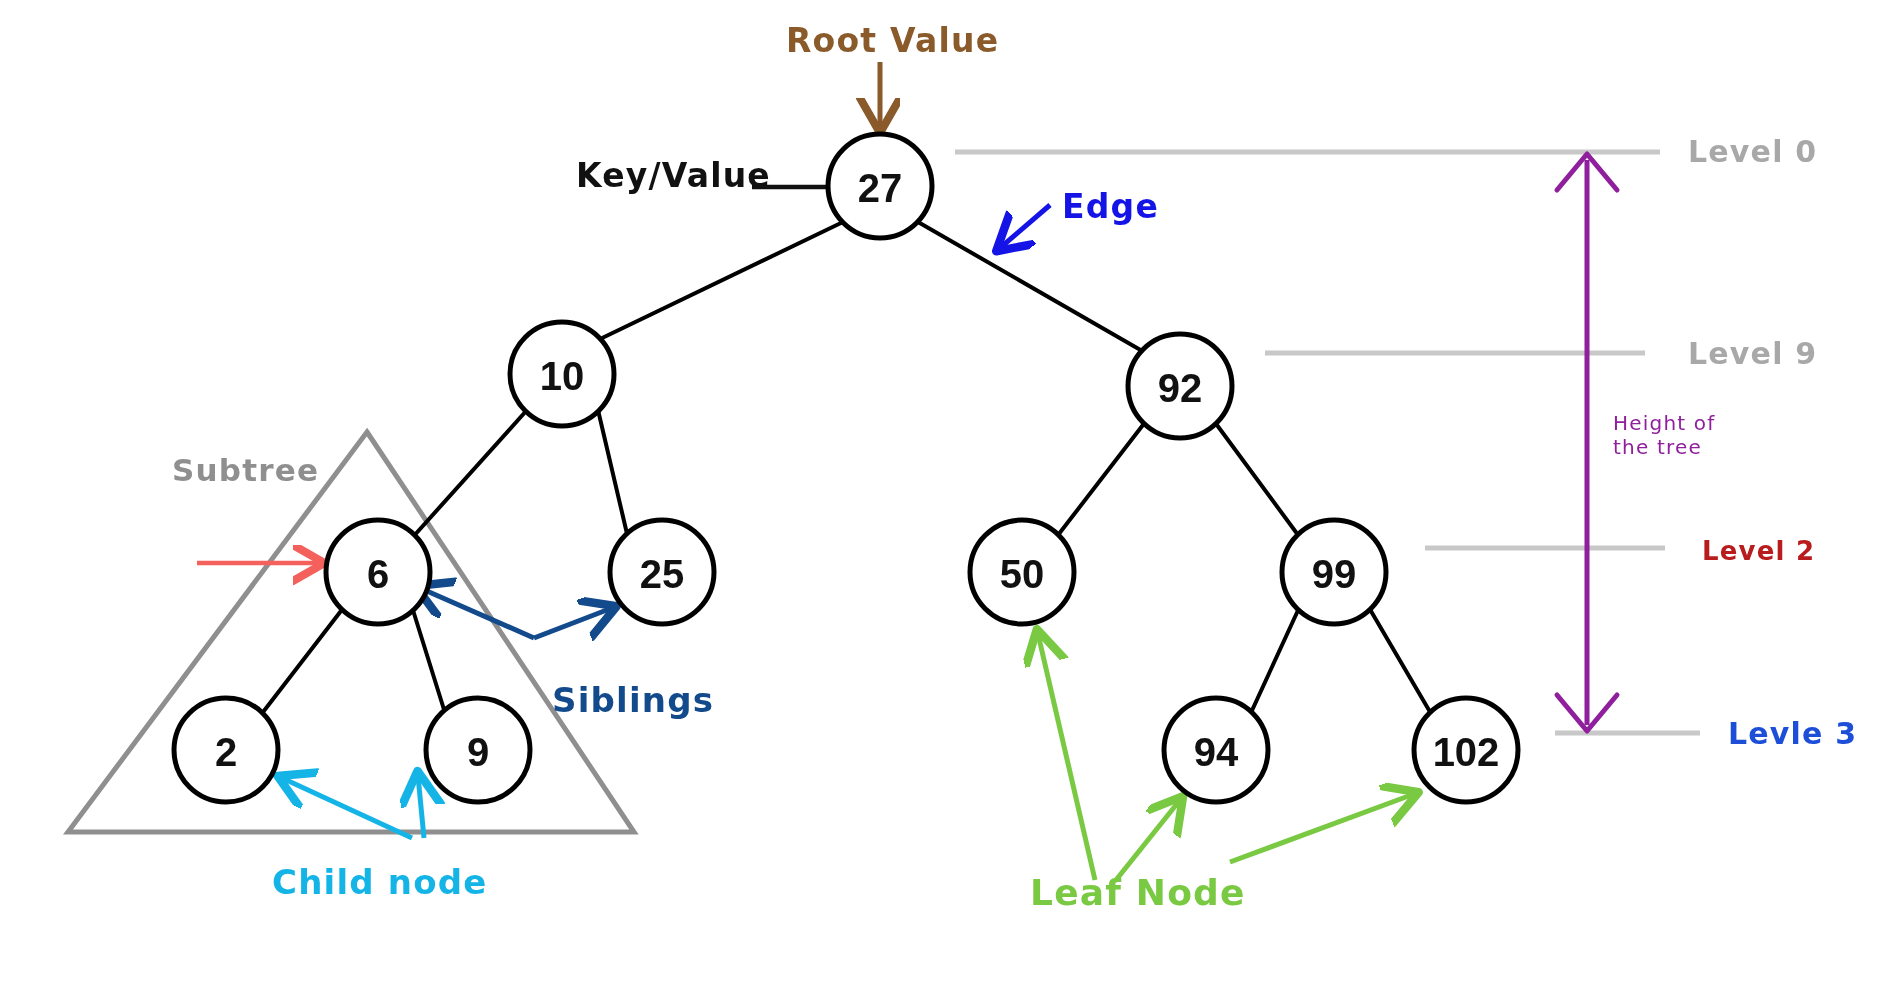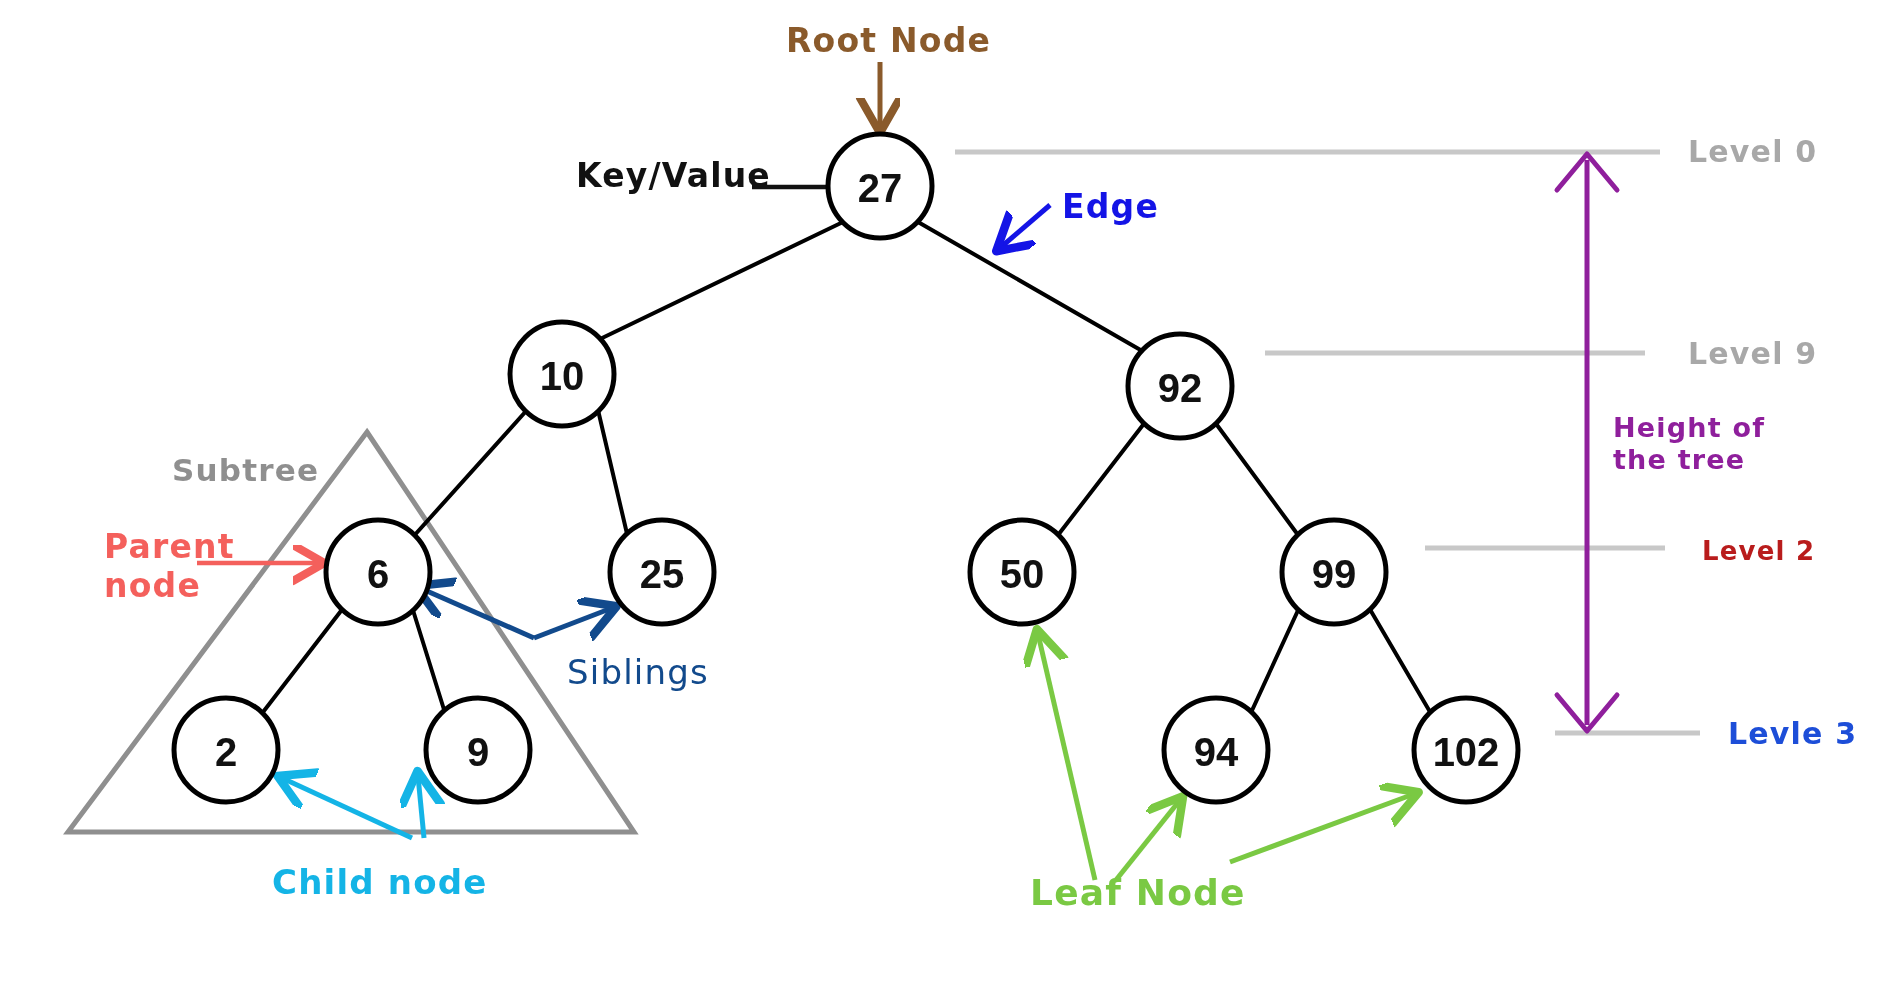--- a/index.html
+++ b/index.html
@@ -189,38 +189,36 @@
         <circle class="node-circle" cx="1216" cy="750" r="52"></circle>
         <text class="node-text" x="1216" y="752">94</text>
       </g>
       <g>
         <circle class="node-circle" cx="1466" cy="750" r="52"></circle>
         <text class="node-text" x="1466" y="752">102</text>
       </g>
     </g>
   </svg>
 
-  <div class="annotation-text" style="left:786px; top:22px; color:#8a5a2b; font-size:33px;">Root Node</div>
+  <div class="annotation-text" style="left:786px; top:22px; color:#8a5a2b; font-size:33px;">Root Value</div>
 
   <div class="annotation-text" style="left:576px; top:157px; color:#111111; font-size:33px;">Key/Value</div>
 
   <div class="annotation-text" style="left:1062px; top:188px; color:#1414e6; font-size:33px; font-weight:700;">Edge</div>
 
   <div class="annotation-text" style="left:172px; top:452px; color:#8f8f8f; font-size:31px;">Subtree</div>
 
-  <div class="annotation-text" style="left:104px; top:528px; color:#f4605c; font-size:33px;">Parent
-node</div>
-
-  <div class="annotation-text" style="left:552px; top:652px; color:#124a8c; font-size:34px; font-weight:400;margin-left:15px;">Siblings</div>
+
+  <div class="annotation-text" style="left:552px; top:680px; color:#124a8c; font-size:34px; font-weight:700;">Siblings</div>
 
   <div class="annotation-text" style="left:272px; top:862px; color:#14b4e6; font-size:34px; font-weight:700;text-align:center;">Child node</div>
 
   <div class="annotation-text" style="left:1030px; top:872px; color:#7ac943; font-size:36px; font-weight:700;">Leaf Node</div>
 
-  <div class="annotation-text" style="left:1613px; top:412px; color:#8f1f9c; font-size:27px; font-weight:700;">Height of
+  <div class="annotation-text" style="left:1613px; top:412px; color:#8f1f9c; font-size:20px; font-weight:400;">Height of
 the tree</div>
 
   <div class="annotation-text" style="left:1688px; top:134px; color:#a8a8a8; font-size:30px;">Level 0</div>
   <div class="annotation-text" style="left:1688px; top:336px; color:#a8a8a8; font-size:30px;">Level 9</div>
   <div class="annotation-text" style="left:1702px; top:536px; color:#b91c1c; font-size:26px;">Level 2</div>
   <div class="annotation-text" style="left:1728px; top:716px; color:#1d4ed8; font-size:30px;">Levle 3</div>
 
 </div>
 
 </body></html>

